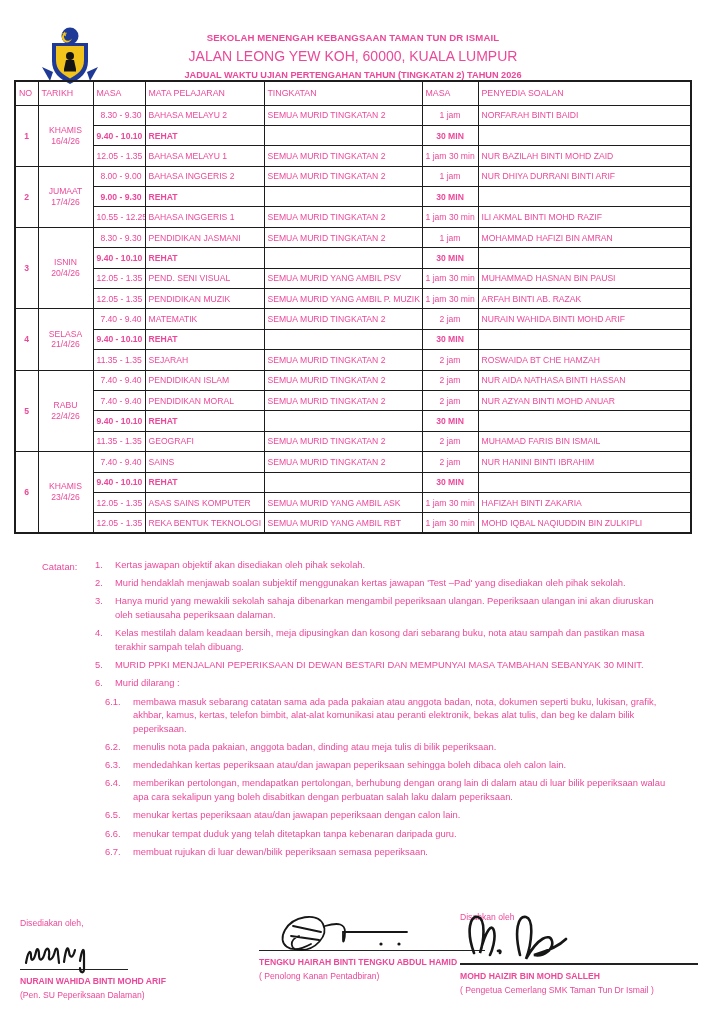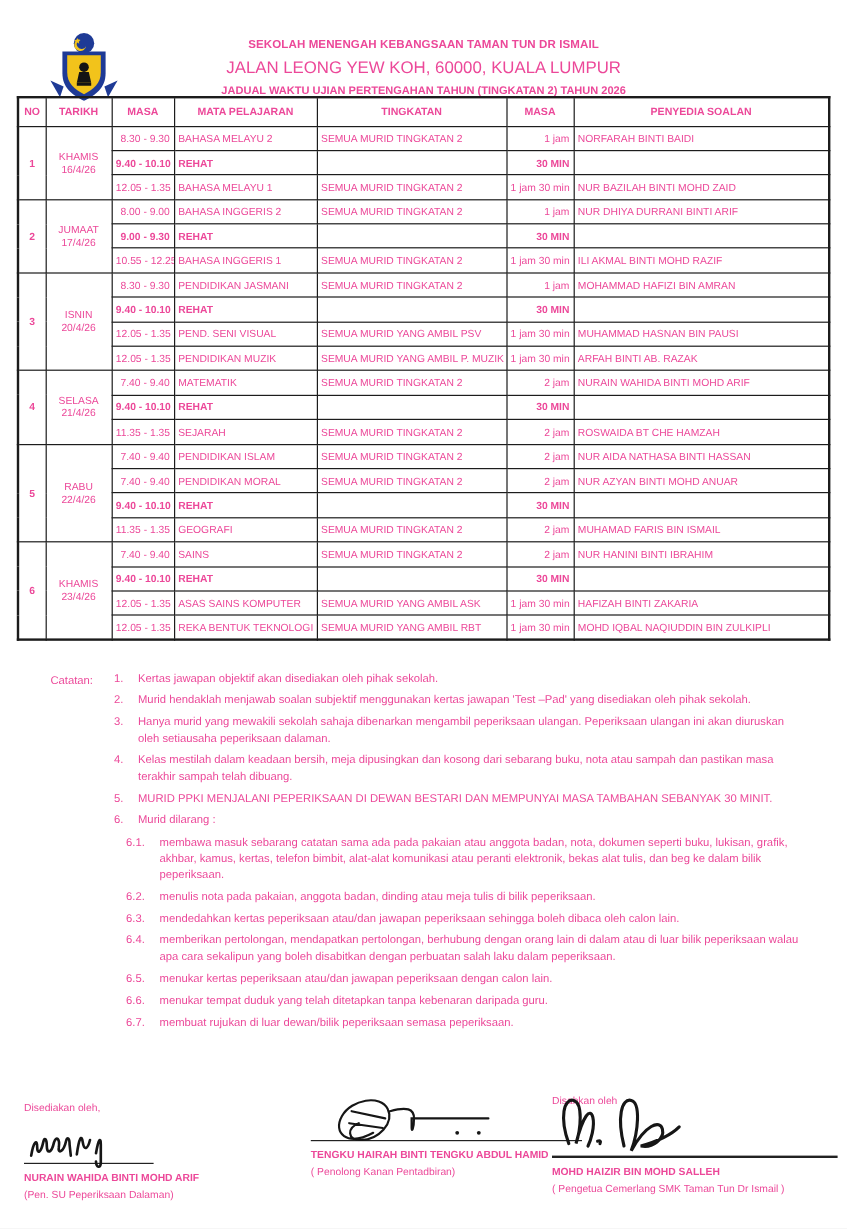--- a/index.html
+++ b/index.html
@@ -20,26 +20,26 @@
   table.tt {
     position:absolute; left:14px; top:80px; width:678px;
     border-collapse:collapse; table-layout:fixed;
     font-size:8.6px;
   }
   table.tt th, table.tt td {
     border:1px solid #1c1c1c; padding:1px 3px; vertical-align:middle;
     overflow:hidden; white-space:nowrap;
   }
   table.tt { border:2px solid #1c1c1c; }
-  table.tt thead th { height:24px; text-align:center; font-weight:700; font-size:8.8px; }
+  table.tt thead th { height:24px; text-align:left; font-weight:400; font-size:8.8px; }
   table.tt tbody td { height:20.4px; }
   td.c-no   { text-align:center; font-weight:600; }
   td.c-day  { text-align:center; line-height:1.25; white-space:normal; }
   td.c-masa { text-align:right; }
-  td.c-dur  { text-align:right; }
+  td.c-dur  { text-align:center; }
   td.c-subj, td.c-ting, td.c-pen { text-align:left; padding-left:4px; }
   tr.rehat td.c-masa, tr.rehat td.c-subj, tr.rehat td.c-dur { font-weight:700; }
   
   .notes { position:absolute; left:42px; top:558px; width:630px; font-size:9.4px; line-height:1.45; }
   .notes-label { position:absolute; left:0; top:2px; font-weight:400; }
   .note-list { margin-left:53px; }
   .note-item { display:flex; margin-bottom:4.6px; }
   .note-item .num { flex:0 0 20px; }
   .note-item.lv2 { margin-left:10px; }
   .note-item.lv2 .num { flex:0 0 28px; }

